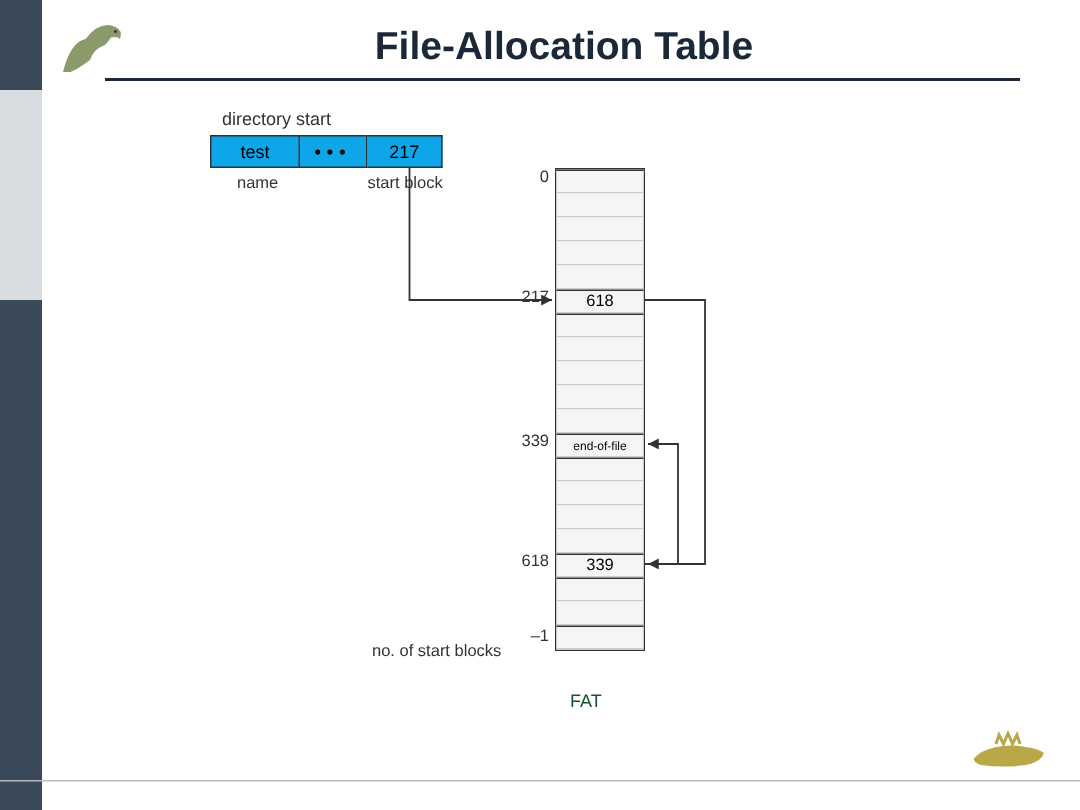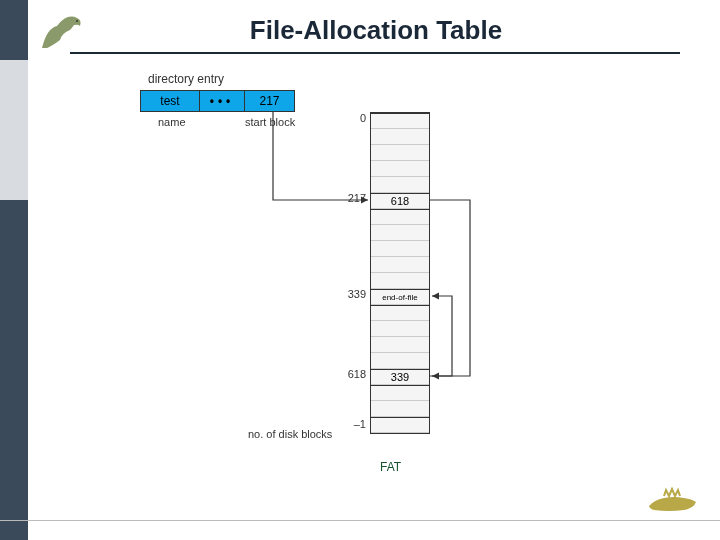--- a/index.html
+++ b/index.html
@@ -169,21 +169,21 @@
   <svg viewBox="0 0 60 45">
       <path d="M10 40 Q15 20 25 18 Q35 5 45 10 Q50 12 48 18 Q46 16 42 17 Q40 20 38 22 Q30 25 28 32 Q20 38 15 40 Z" fill="#8a9a6a"></path>
       <circle cx="45" cy="13" r="1" fill="#333"></circle>
     </svg>
 </div>
 
 <h1 class="title">File-Allocation Table</h1>
 <div class="title-rule"></div>
 
 <div class="diagram">
-  <div class="dir-entry-label">directory entry</div>
+  <div class="dir-entry-label">directory start</div>
   <div class="dir-row">
     <div class="dir-cell dir-cell-name">test</div>
     <div class="dir-cell dir-cell-dots">•••</div>
     <div class="dir-cell dir-cell-start">217</div>
   </div>
   <div class="dir-under-label" style="left:18px">name</div>
   <div class="dir-under-label" style="left:105px">start block</div>
 
   <div class="fat-table">
     <div class="fat-row divider"></div>
@@ -206,21 +206,21 @@
     <div class="fat-row divider"></div>
     <div class="fat-row"></div>
     <div class="fat-row divider"></div>
   </div>
 
   <div class="fat-label-left" style="left:186px; top:40px">0</div>
   <div class="fat-label-left" style="left:186px; top:120px">217</div>
   <div class="fat-label-left" style="left:186px; top:216px">339</div>
   <div class="fat-label-left" style="left:186px; top:296px">618</div>
   <div class="fat-label-left" style="left:186px; top:346px">–1</div>
-  <div class="disk-blocks-label">no. of disk blocks</div>
+  <div class="disk-blocks-label">no. of start blocks</div>
   <div class="fat-caption">FAT</div>
 
   <svg class="arrows">
     <defs>
       <marker id="ah" markerWidth="8" markerHeight="8" refX="6" refY="3" orient="auto">
         <path d="M0,0 L6,3 L0,6 Z" fill="#333"></path>
       </marker>
     </defs>
     <path d="M133 40 L133 128 L228 128" stroke="#333" fill="none" stroke-width="1.2" marker-end="url(#ah)"></path>
     <path d="M290 128 L330 128 L330 304 L292 304" stroke="#333" fill="none" stroke-width="1.2" marker-end="url(#ah)"></path>

